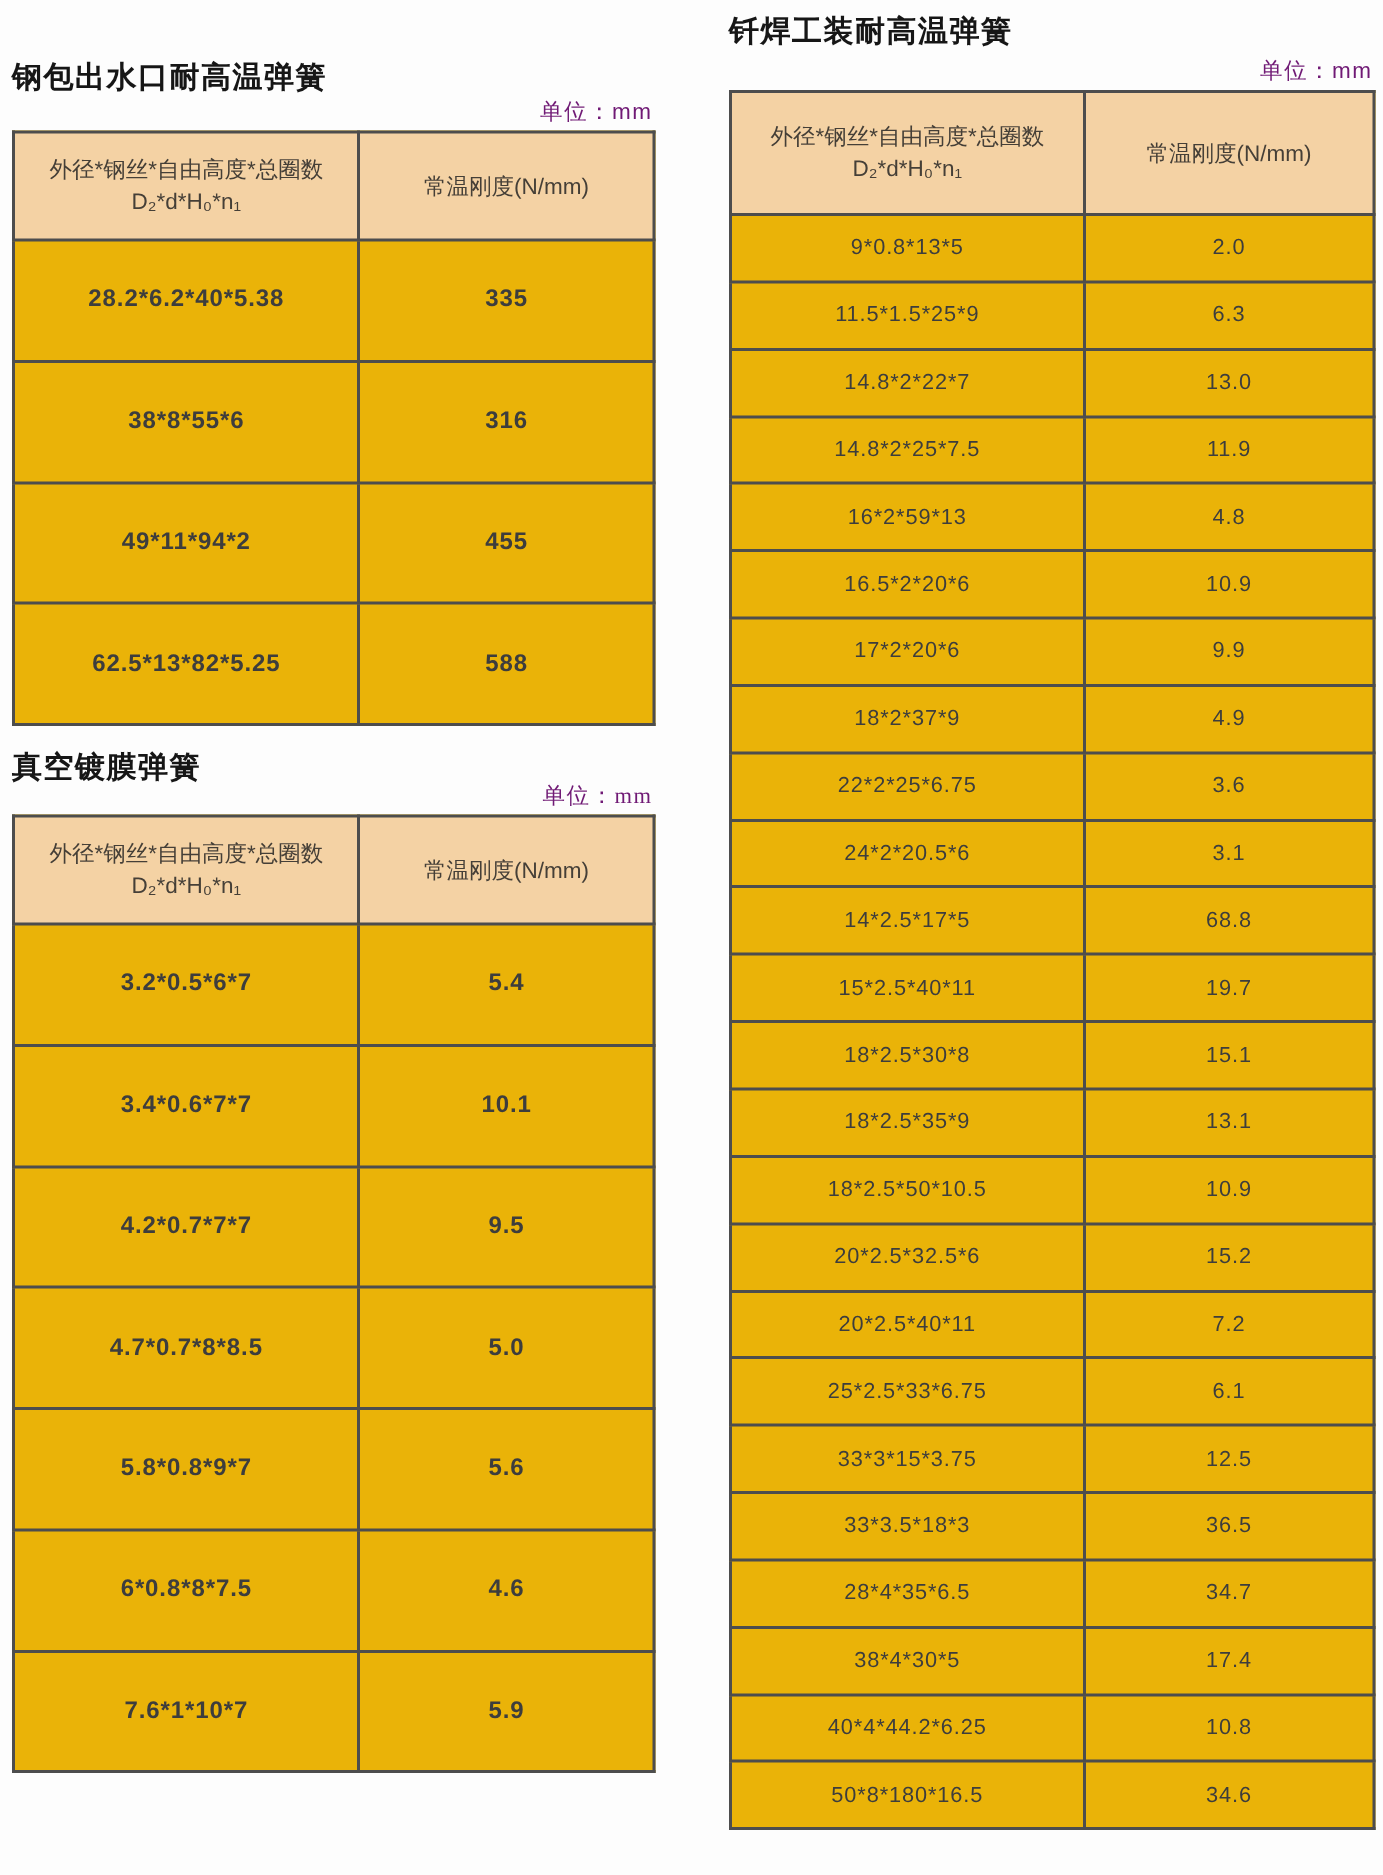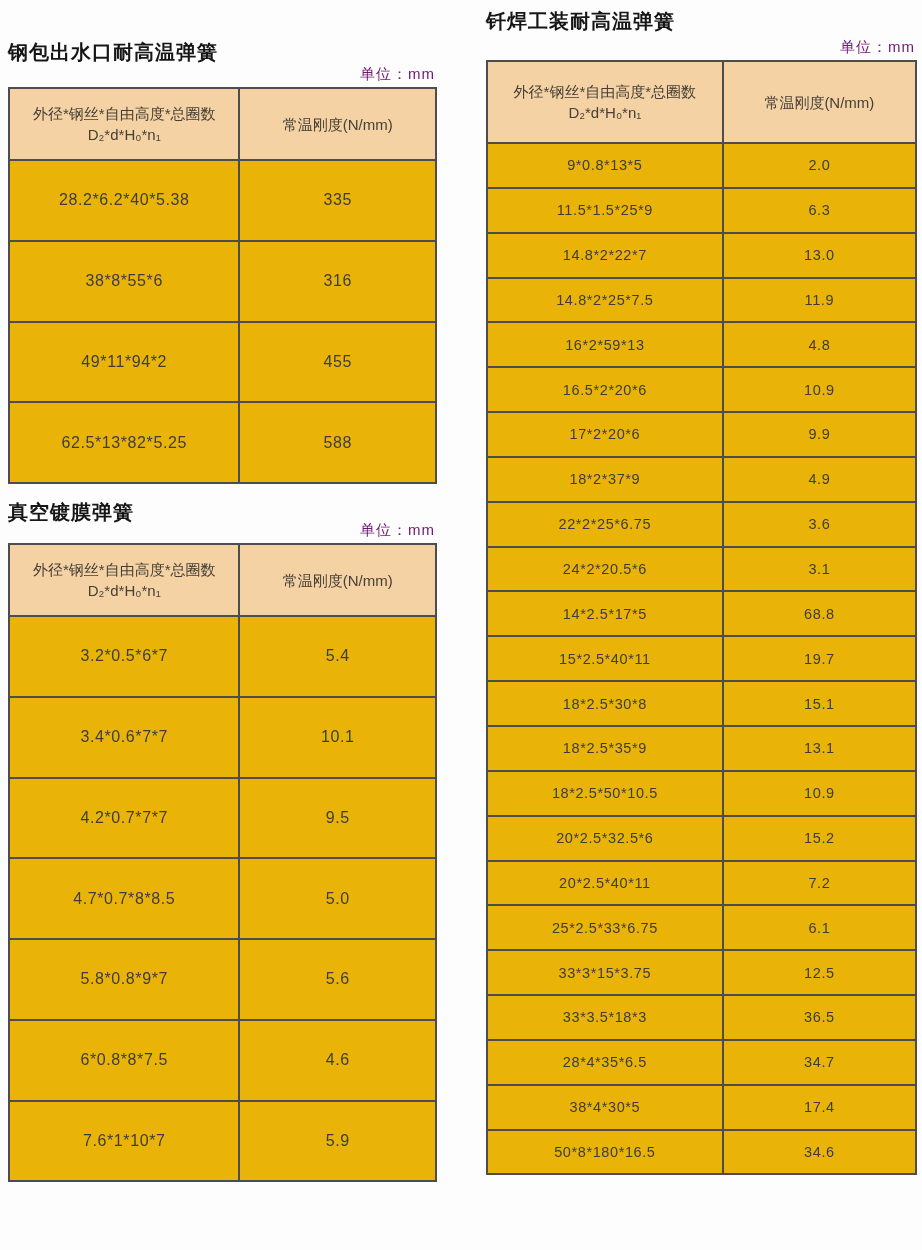--- a/index.html
+++ b/index.html
@@ -29,33 +29,33 @@
   }
   th {
     background:#f4d2a4; font-weight:normal; color:#453f37;
     font-size:15px; line-height:21px;
   }
   td {
     color:#3d3d3d; font-size:15px; letter-spacing:0.6px;
   }
   
   .tbl-left th { height:70px; }
-  .tbl-left td { height:78.75px; font-size:16px; }
+  .tbl-left td { height:78.75px; font-size:16px;font-weight:bold; }
   .tbl-left .col-spec { width:54%; }
   .tbl-left .col-stiff { width:46%; }
   
   .tbl-right th { height:80px; }
   .tbl-right td { height:42.85px; font-size:14.5px;margin-top:47px; }
   .tbl-right .col-spec { width:55%; }
   .tbl-right .col-stiff { width:45%; }
   #block-ladle   { left:8px;  top:0;     width:429px; }
   #block-ladle .tbl-head   { height:55px;margin-top:32px; }
   #block-ladle .tbl-title  { padding-top:8px; }
   #block-vacuum  { left:8px;  top:495px; width:429px; }
-  #block-vacuum .tbl-head  { height:48px; }
+  #block-vacuum .tbl-head  { height:48px;font-family:Liberation Serif, serif; }
   #block-vacuum .tbl-title { padding-top:5px; }
   #block-brazing { left:486px; top:0;    width:431px; }
   #block-brazing .tbl-head  { height:60px; }
   #block-brazing .tbl-title { padding-top:9px; }
   .hdr-line { display:block; }
 </style>
 </head>
 <body>
 
 <div class="tbl-block" id="block-ladle">
@@ -240,18 +240,22 @@
         </tr>
         <tr>
           <td>28*4*35*6.5</td>
           <td>34.7</td>
         </tr>
         <tr>
           <td>38*4*30*5</td>
           <td>17.4</td>
         </tr>
         <tr>
+          <td>40*4*44.2*6.25</td>
+          <td>10.8</td>
+        </tr>
+        <tr>
           <td>50*8*180*16.5</td>
           <td>34.6</td>
         </tr>
       </tbody>
   </table>
 </div>
 
 </body></html>

